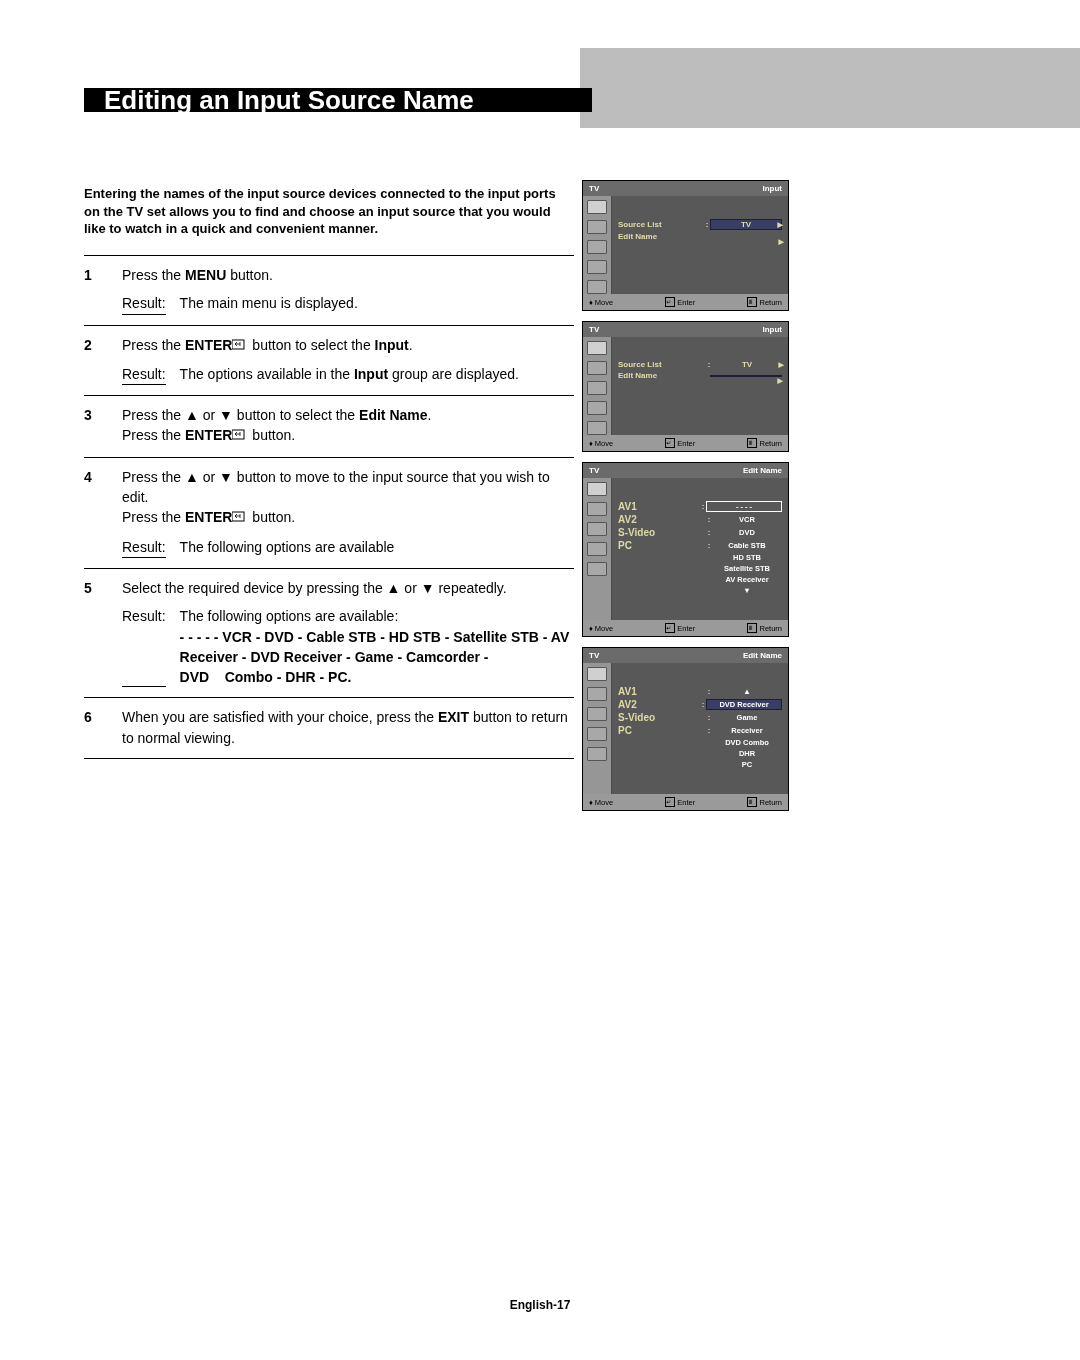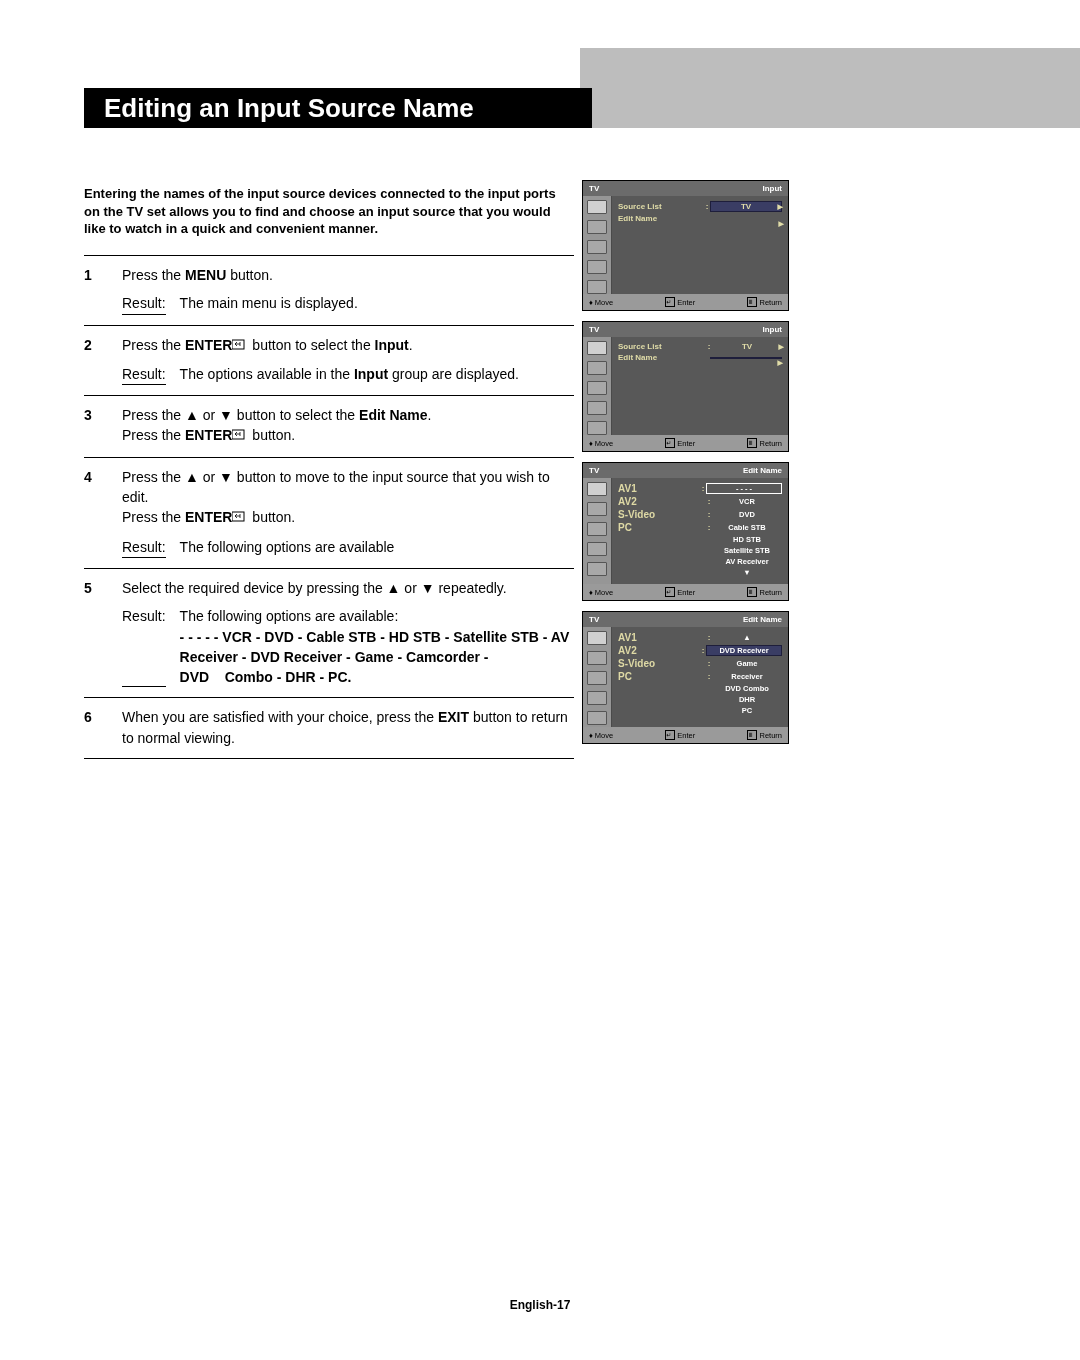--- a/index.html
+++ b/index.html
@@ -23,21 +23,21 @@
     width: 500px;
     height: 80px;
     background: #bdbdbd;
     z-index: 1;
   }
   .title-bar {
     position: absolute;
     left: 84px;
     top: 88px;
     width: 508px;
-    height: 40px;
+    height: 24px;
     background: #000;
     color: #fff;
     font-weight: 800;
     font-size: 26px;
     padding-left: 20px;
     display: flex;
     align-items: center;
     z-index: 2;
     box-sizing: border-box;
   }
@@ -130,21 +130,21 @@
     height: 12px;
     background: #a8a8a8;
     border: 1px solid #555;
     border-radius: 1px;
   }
   .osd-icon.sel {
     background: #d0d0d0;
   }
   .osd-content {
     flex: 1;
-    padding: 5px 6px;
+    padding: 23px 6px;
     font-weight: 700;
     color: #e0dca8;
   }
   .osd-row {
     display: flex;
     align-items: center;
     margin-bottom: 2px;
   }
   .osd-row .lbl { flex: 1; }
   .osd-row .sep { width: 6px; text-align:center; }

